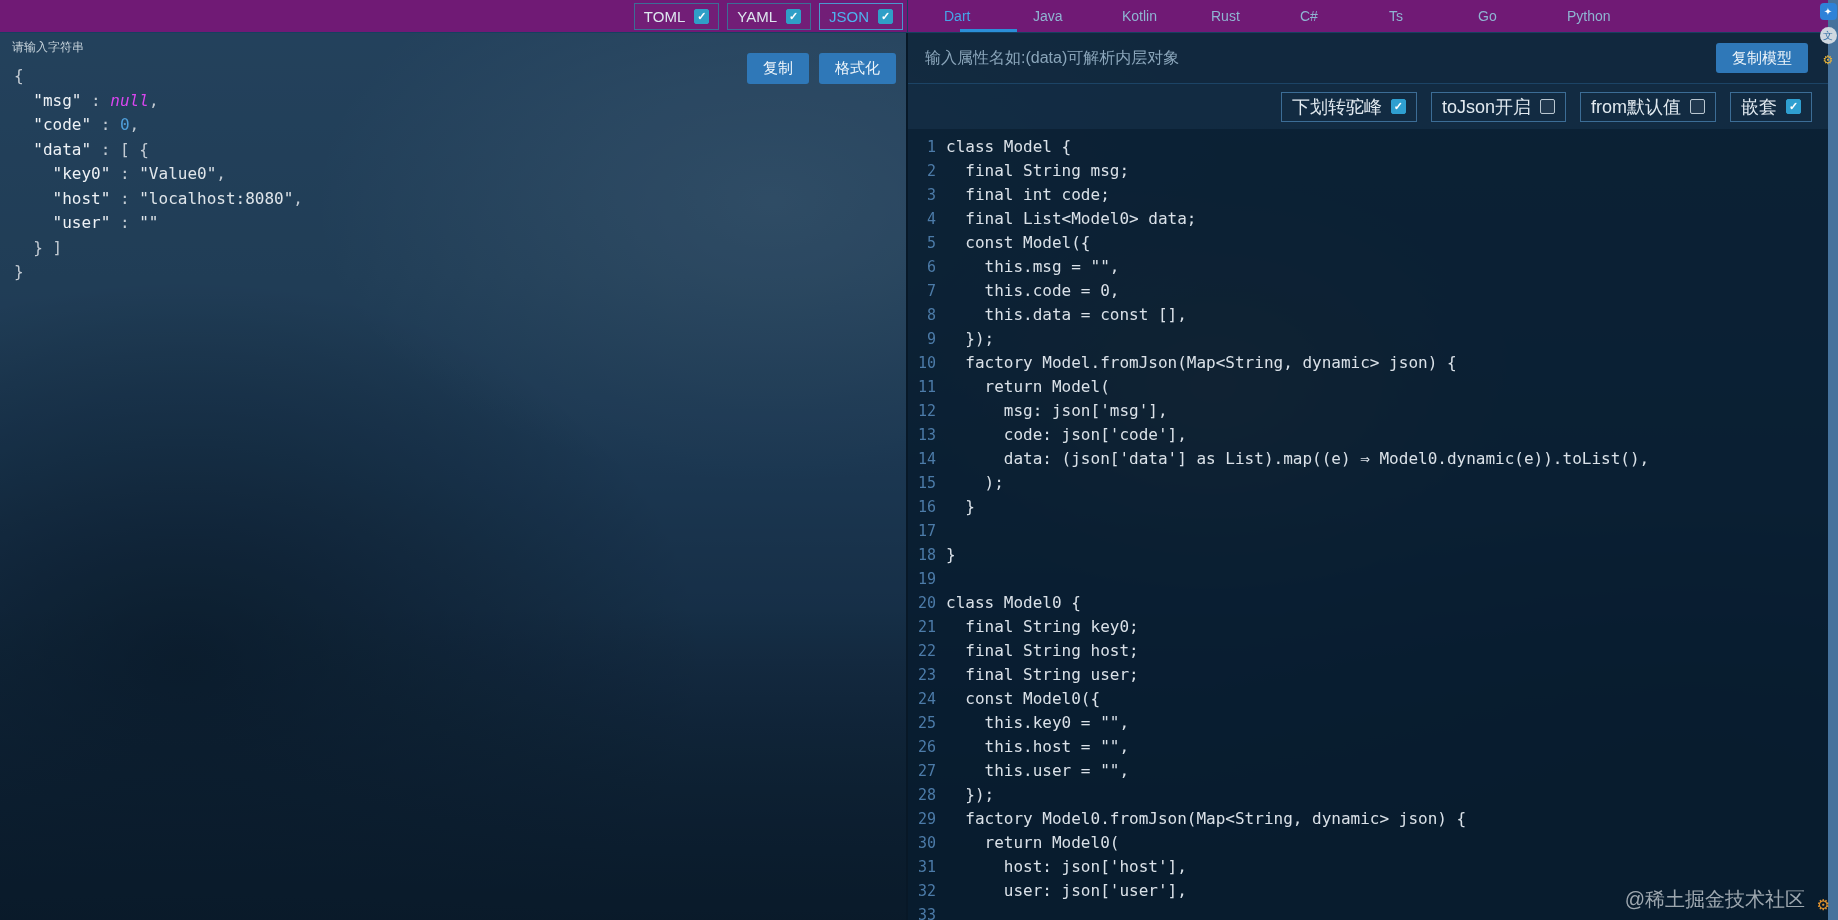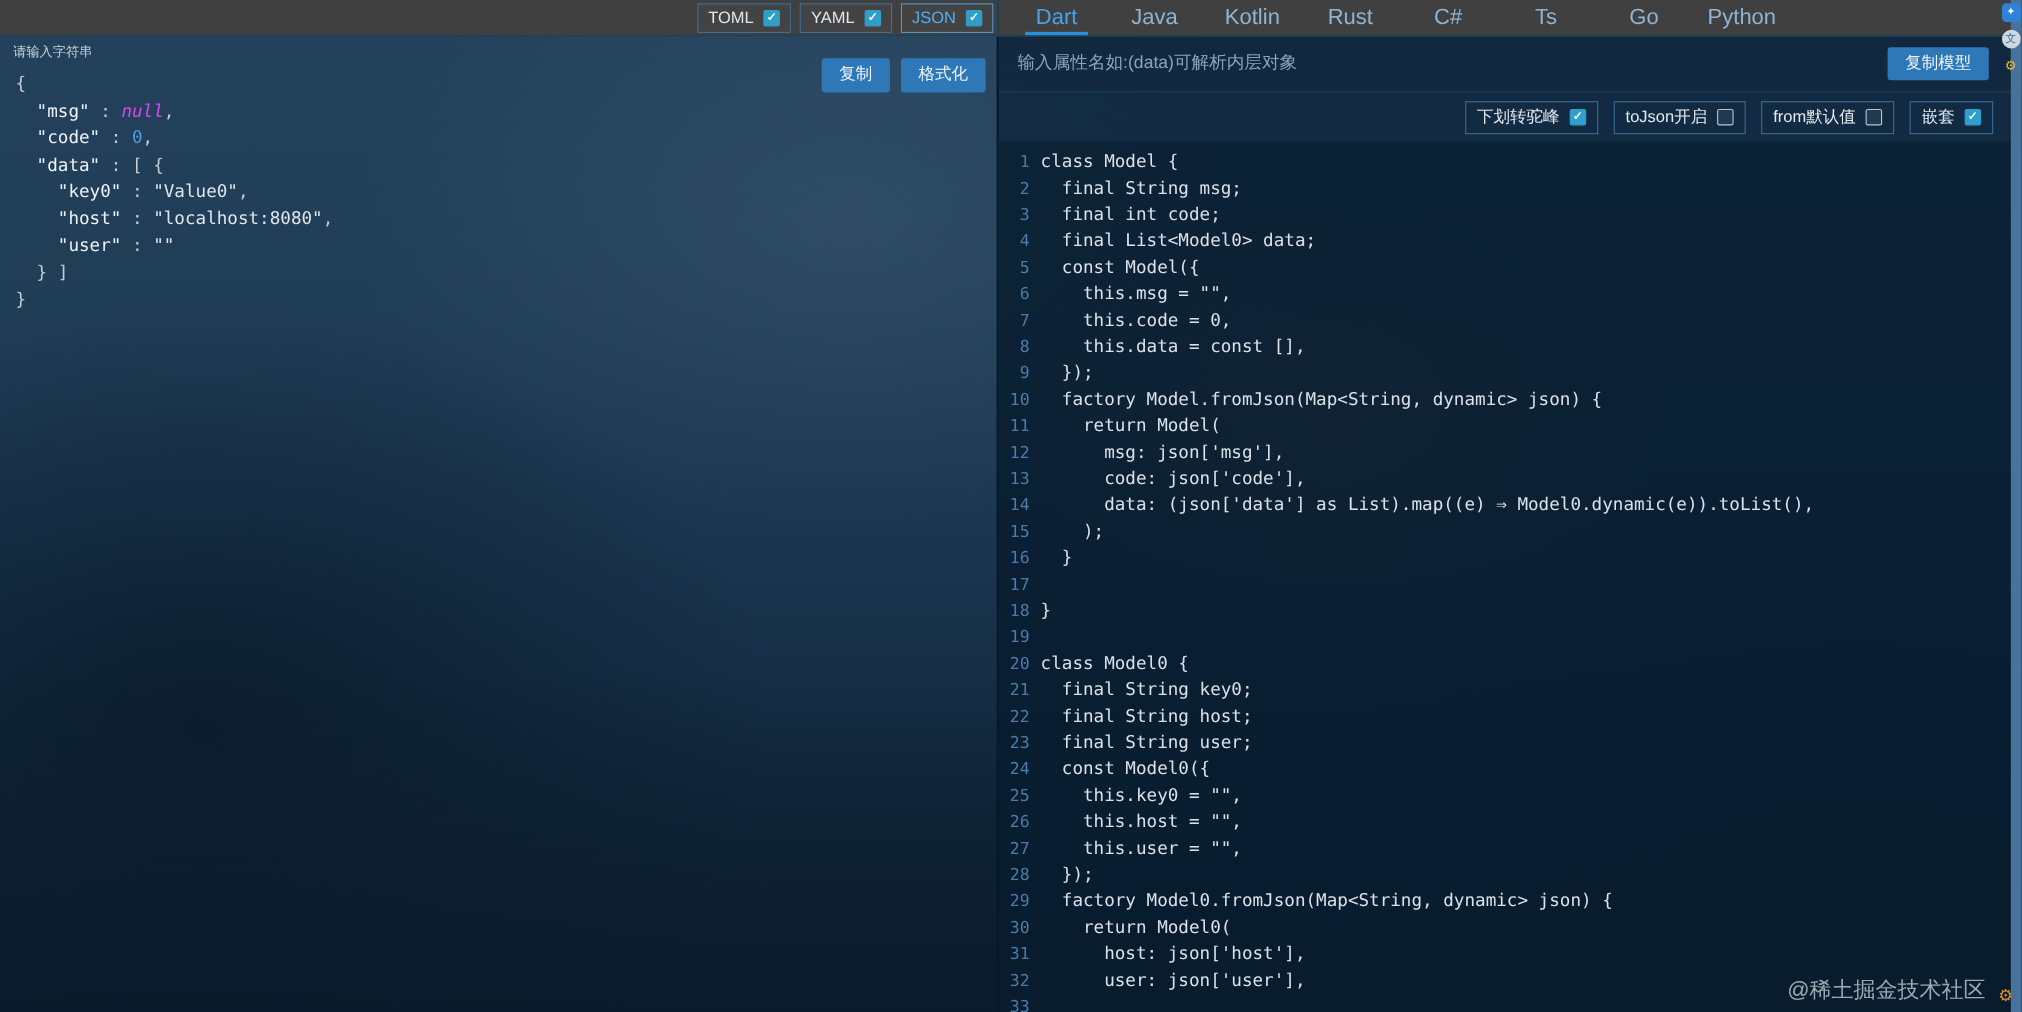--- a/index.html
+++ b/index.html
@@ -16,21 +16,21 @@
       radial-gradient(430px 300px at 66% 42%, rgba(238,156,70,0.45), rgba(238,156,70,0.12) 45%, transparent 70%),
       radial-gradient(650px 400px at 42% 22%, rgba(150,178,198,0.30), transparent 70%),
       linear-gradient(0deg, rgba(4,7,10,0.92) 0%, rgba(4,7,10,0.55) 14%, transparent 34%),
       radial-gradient(760px 560px at 10% 72%, rgba(5,9,13,0.88), transparent 68%),
       radial-gradient(820px 440px at 92% 84%, rgba(5,11,16,0.85), transparent 62%),
       linear-gradient(180deg, #3b5a75 0%, #345168 30%, #28425b 52%, #1b2d40 72%, #0e1824 100%);
   }
   
   .topbar {
     position:absolute; top:0; left:0; width:100%; height:33px; z-index:5;
-    background:#404040; border-bottom:1px solid #15405f; display:flex;
+    background:#701a75; border-bottom:1px solid #15405f; display:flex;gap:28px;
   }
   .topbar-left {
     width:908px; display:flex; align-items:center; justify-content:flex-end;
     gap:8px; padding-right:4px; border-right:1px solid #15405f;
   }
   .toggle-group {
     display:flex; align-items:center; gap:9px; border:1px solid #3c6d96;
     padding:0 9px; height:27px; cursor:pointer; background:rgba(255,255,255,0.02);
   }
   .toggle-label { color:#dde7ee; font-size:15px; }
@@ -38,22 +38,22 @@
   .toggle-group.active .toggle-label { color:#4db2ef; }
   .checkbox {
     width:15px; height:15px; border:1px solid #b9c6d0; border-radius:2px;
     display:inline-flex; align-items:center; justify-content:center;
     background:rgba(255,255,255,0.07); cursor:pointer; flex:0 0 auto;
   }
   .checkbox.checked { background:#2f9fc7; border-color:#2f9fc7; }
   .checkbox.checked::after { content:"✓"; color:#fff; font-size:11px; font-weight:bold; line-height:1; }
   .lang-tabs { flex:1; display:flex; align-items:stretch; padding-left:8px; }
   .tab {
-    width:89px; display:flex; align-items:center; justify-content:center;
-    color:#8fb5d2; font-size:20px; cursor:pointer; position:relative;
+    width:89px; display:flex; align-items:center; 
+    color:#8fb5d2; font-size:14px; cursor:pointer; position:relative;
   }
   .tab.active { color:#46a4e8; }
   .tab.active::after {
     content:""; position:absolute; left:16px; right:16px; bottom:0; height:3px; background:#2b8fd8;
   }
   
   .main { position:absolute; top:33px; left:0; right:0; bottom:0; display:flex; z-index:2; }
   .left-panel {
     width:908px; position:relative; flex:0 0 auto;
     background:rgba(15,44,70,0.52);
@@ -90,21 +90,21 @@
   .prop-input::placeholder { color:#8aa5ba; opacity:1; }
   .options-row {
     height:45px; flex:0 0 auto; display:flex; align-items:center;
     justify-content:flex-end; gap:14px; padding-right:26px;
     background:rgba(20,48,74,0.35);
   }
   .option-group {
     display:flex; align-items:center; gap:9px; border:1px solid #3c6d96;
     padding:0 10px; height:30px; cursor:pointer;
   }
-  .option-label { color:#e2eaf0; font-size:15px; }
+  .option-label { color:#e2eaf0; font-size:18px; }
   .option-group .checkbox.checked { background:#2f9fd0; border-color:#2f9fd0; }
   .code-area {
     flex:1; display:flex; overflow:hidden; padding-top:6px;
     background:rgba(8,27,45,0.55); cursor:text;
     font-family:"DejaVu Sans Mono", monospace; font-size:16px; line-height:24px;
   }
   .gutter { width:28px; flex:0 0 auto; text-align:right; color:#4c7ba8; user-select:none; font-size:15px; }
   .gutter .ln { height:24px; }
   .code-lines { flex:1; padding-left:10px; color:#dae1e8; min-width:0; }
   .code-lines .cl { height:24px; white-space:pre; }

